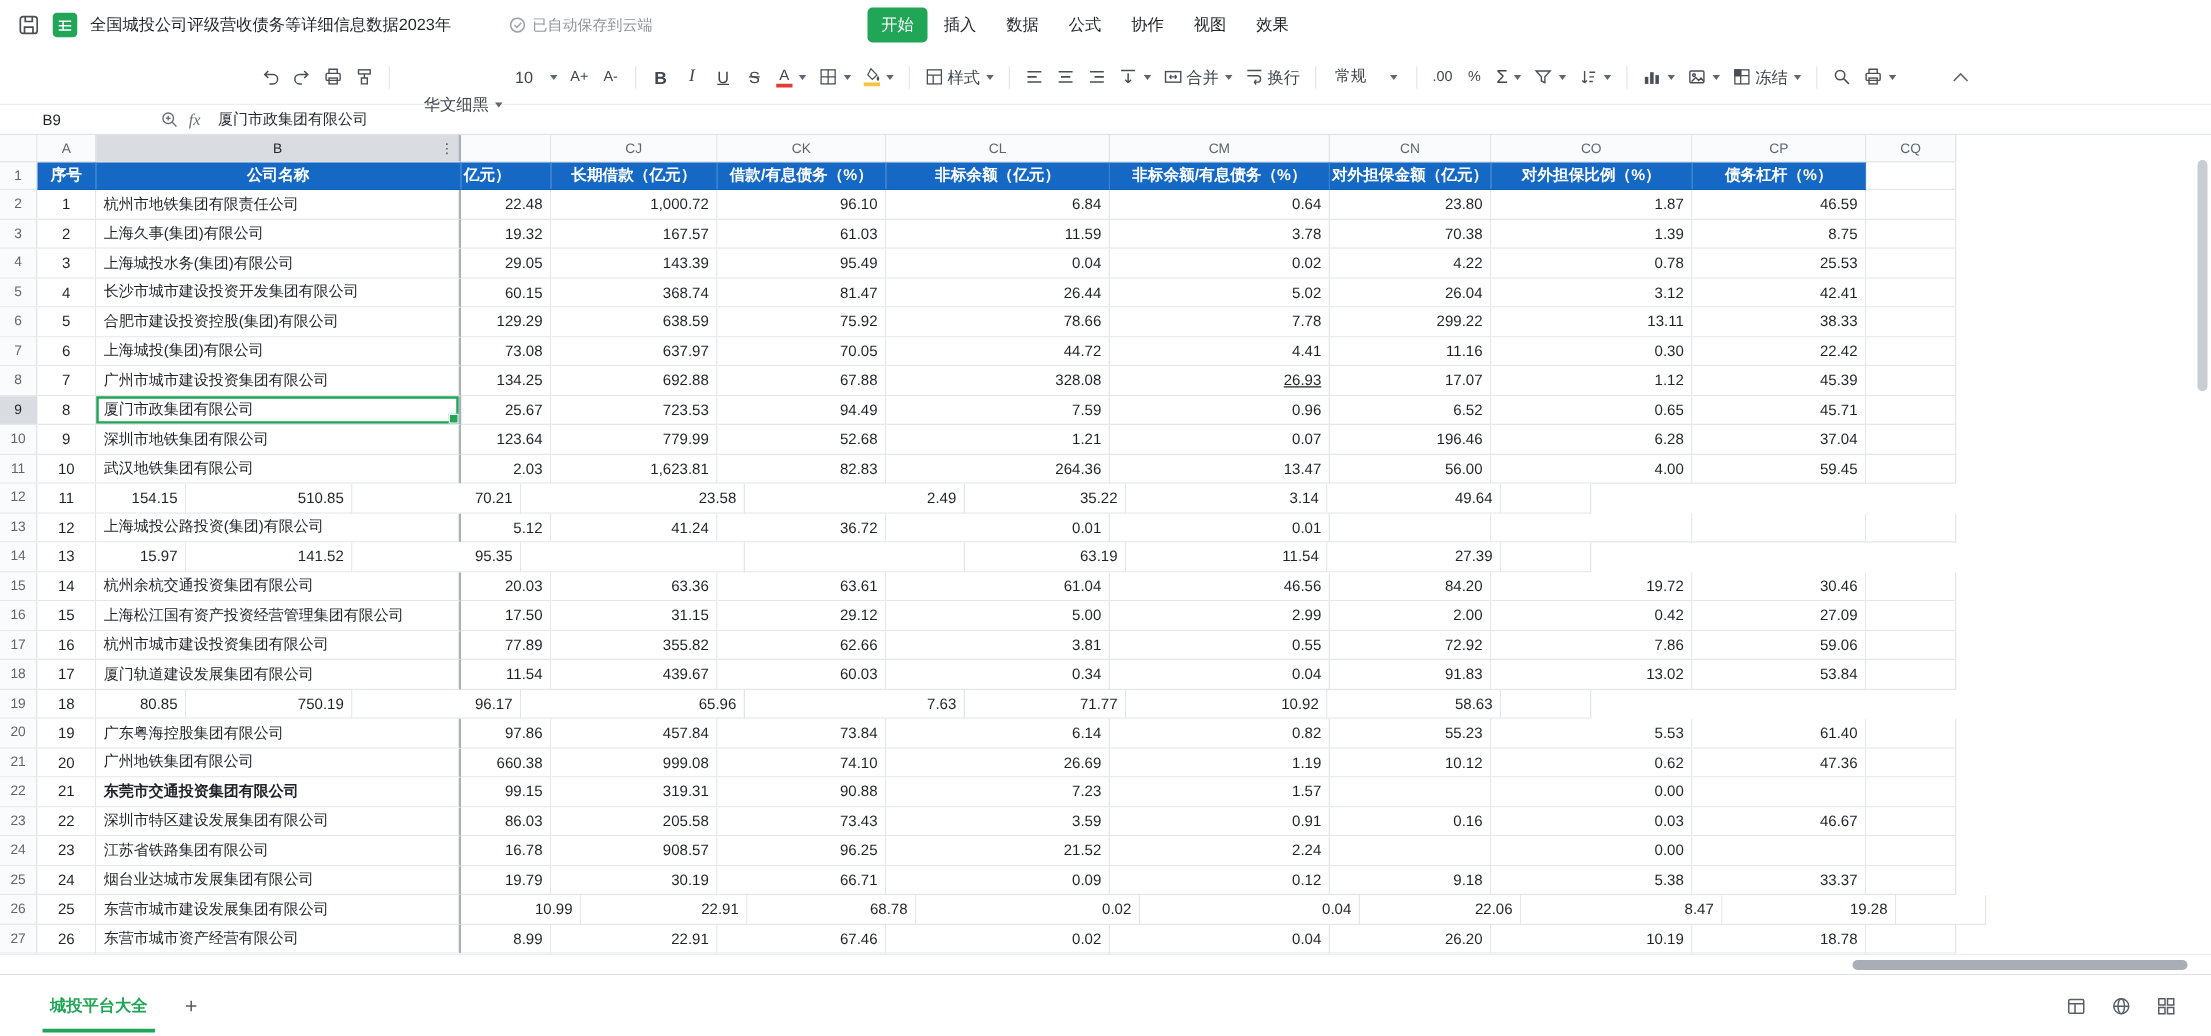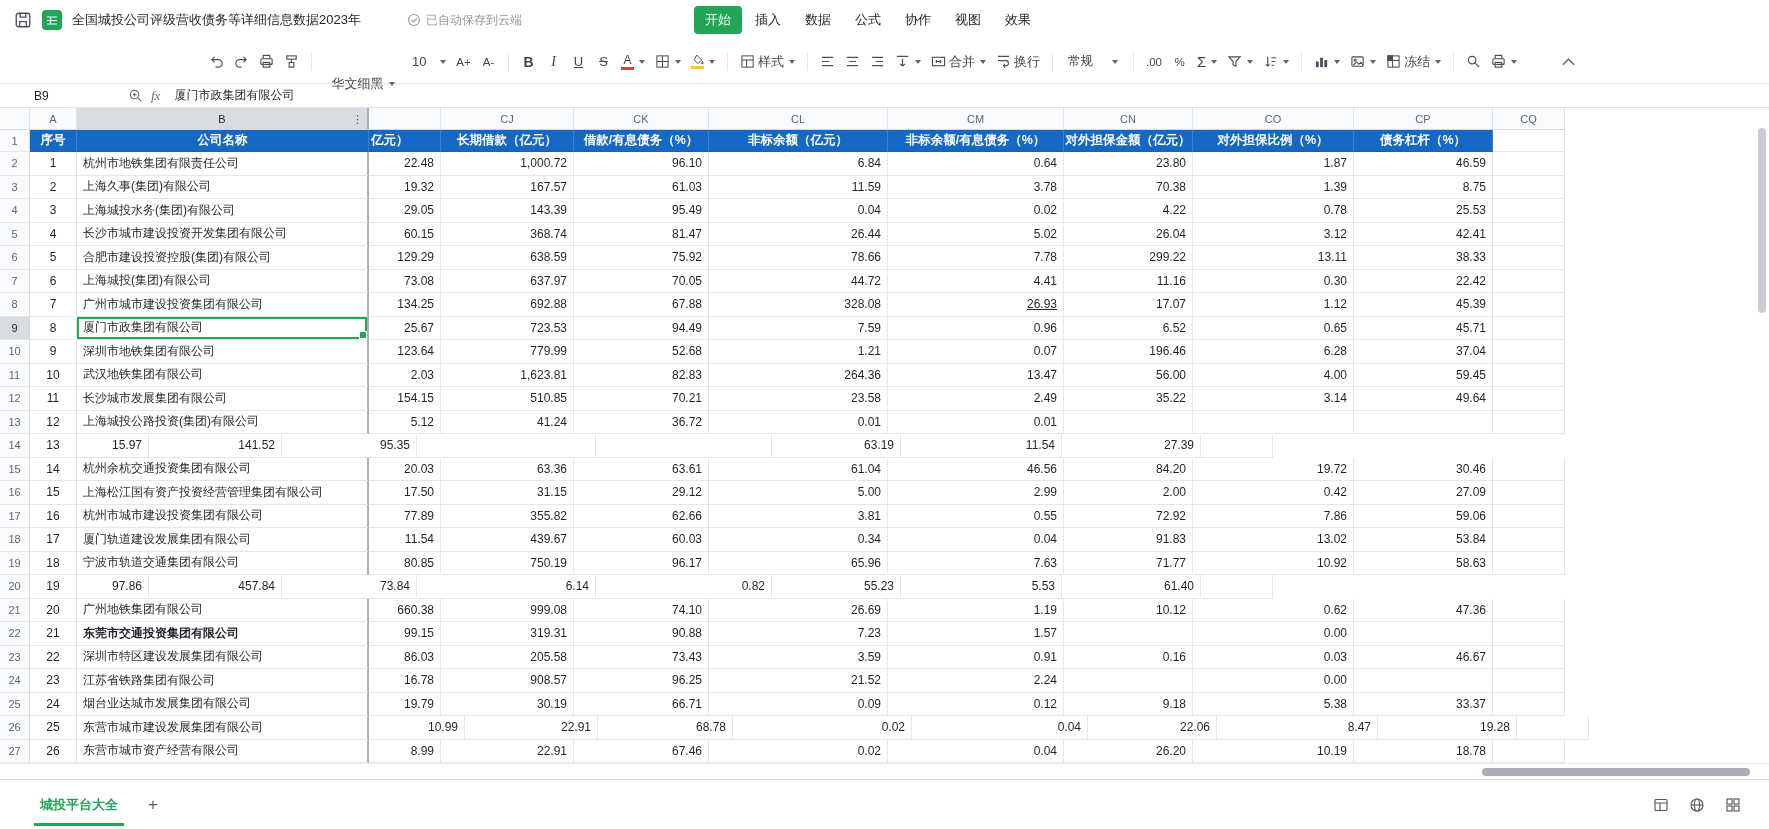--- a/index.html
+++ b/index.html
@@ -14,21 +14,21 @@
   .autosave { margin-left:46px; display:flex; align-items:center; gap:5px; font-size:12px; color:#9096a0; }
   .menu-tabs { position:absolute; left:694px; top:0; height:40px; display:flex; align-items:center; gap:2px; }
   .menu-tab { border:none; background:transparent; font-family:inherit; font-size:13px; color:#1f2329; padding:5px 11px; cursor:pointer; border-radius:4px; }
   .menu-tab.active { background:#21a556; color:#fff; }
 
   
   .toolbar { height:44px; display:flex; align-items:center; padding-left:204px; border-bottom:1px solid #eceef1; }
   .ti { height:27px; min-width:25px; display:flex; align-items:center; justify-content:center; gap:3px; padding:0 5px; border:none; background:transparent; border-radius:3px; color:#41464e; font-size:13px; font-family:inherit; cursor:pointer; white-space:nowrap; }
   .caret { width:0; height:0; border-left:3.5px solid transparent; border-right:3.5px solid transparent; border-top:4px solid #5f6670; margin-left:2px; }
   .tdiv { width:1px; height:18px; background:#e4e6ea; margin:0 7px; flex:none; }
-  .fname { width:88px; justify-content:center;margin-top:45px; }
+  .fname { width:88px; justify-content:flex-end;margin-top:45px; }
   .fsize { width:44px; justify-content:space-between; }
   .glyph-b { font-weight:700; font-size:14px; }
   .glyph-i { font-style:italic; font-family:"Liberation Serif", serif; font-size:14px; }
   .glyph-u { text-decoration:underline; font-size:13px; }
   .glyph-s { text-decoration:line-through; font-size:13px; }
   .stack { display:flex; flex-direction:column; align-items:center; line-height:1; gap:1px; }
   .cbar { width:13px; height:3px; display:block; }
   .sum { font-size:15px; }
   .small-txt { font-size:11.5px; letter-spacing:0; }
   .numfmt { width:66px; justify-content:space-between; padding:0 8px; font-size:12.5px; }
@@ -521,21 +521,20 @@
         <div class="cell num" style="width: 179px;">264.36</div>
         <div class="cell num" style="width: 176px;">13.47</div>
         <div class="cell num" style="width: 129px;">56.00</div>
         <div class="cell num" style="width: 161px;">4.00</div>
         <div class="cell num" style="width: 139px;">59.45</div>
         <div class="cell num" style="width: 72px;"></div>
       </div>
       <div class="srow">
         <div class="gutter">12</div>
         <div class="cell ctr" style="width: 47px;">11</div>
-        <div class="cell txt frozen" style="width: 292px;">长沙城市发展集团有限公司</div>
         <div class="cell num" style="width: 72px;">154.15</div>
         <div class="cell num" style="width: 133px;">510.85</div>
         <div class="cell num" style="width: 135px;">70.21</div>
         <div class="cell num" style="width: 179px;">23.58</div>
         <div class="cell num" style="width: 176px;">2.49</div>
         <div class="cell num" style="width: 129px;">35.22</div>
         <div class="cell num" style="width: 161px;">3.14</div>
         <div class="cell num" style="width: 139px;">49.64</div>
         <div class="cell num" style="width: 72px;"></div>
       </div>
@@ -618,34 +617,34 @@
         <div class="cell num" style="width: 179px;">0.34</div>
         <div class="cell num" style="width: 176px;">0.04</div>
         <div class="cell num" style="width: 129px;">91.83</div>
         <div class="cell num" style="width: 161px;">13.02</div>
         <div class="cell num" style="width: 139px;">53.84</div>
         <div class="cell num" style="width: 72px;"></div>
       </div>
       <div class="srow">
         <div class="gutter">19</div>
         <div class="cell ctr" style="width: 47px;">18</div>
-        <div class="cell txt frozen" style="width: 292px;">宁波市轨道交通集团有限公司</div>
         <div class="cell num" style="width: 72px;">80.85</div>
         <div class="cell num" style="width: 133px;">750.19</div>
         <div class="cell num" style="width: 135px;">96.17</div>
         <div class="cell num" style="width: 179px;">65.96</div>
         <div class="cell num" style="width: 176px;">7.63</div>
         <div class="cell num" style="width: 129px;">71.77</div>
         <div class="cell num" style="width: 161px;">10.92</div>
         <div class="cell num" style="width: 139px;">58.63</div>
         <div class="cell num" style="width: 72px;"></div>
       </div>
       <div class="srow">
         <div class="gutter">20</div>
         <div class="cell ctr" style="width: 47px;">19</div>
+        <div class="cell txt frozen" style="width: 292px;">广东粤海控股集团有限公司</div>
         <div class="cell num" style="width: 72px;">97.86</div>
         <div class="cell num" style="width: 133px;">457.84</div>
         <div class="cell num" style="width: 135px;">73.84</div>
         <div class="cell num" style="width: 179px;">6.14</div>
         <div class="cell num" style="width: 176px;">0.82</div>
         <div class="cell num" style="width: 129px;">55.23</div>
         <div class="cell num" style="width: 161px;">5.53</div>
         <div class="cell num" style="width: 139px;">61.40</div>
         <div class="cell num" style="width: 72px;"></div>
       </div>

